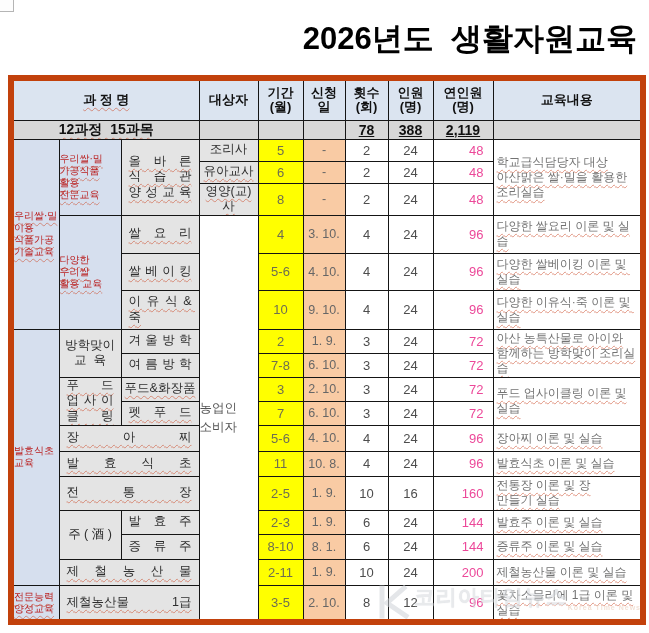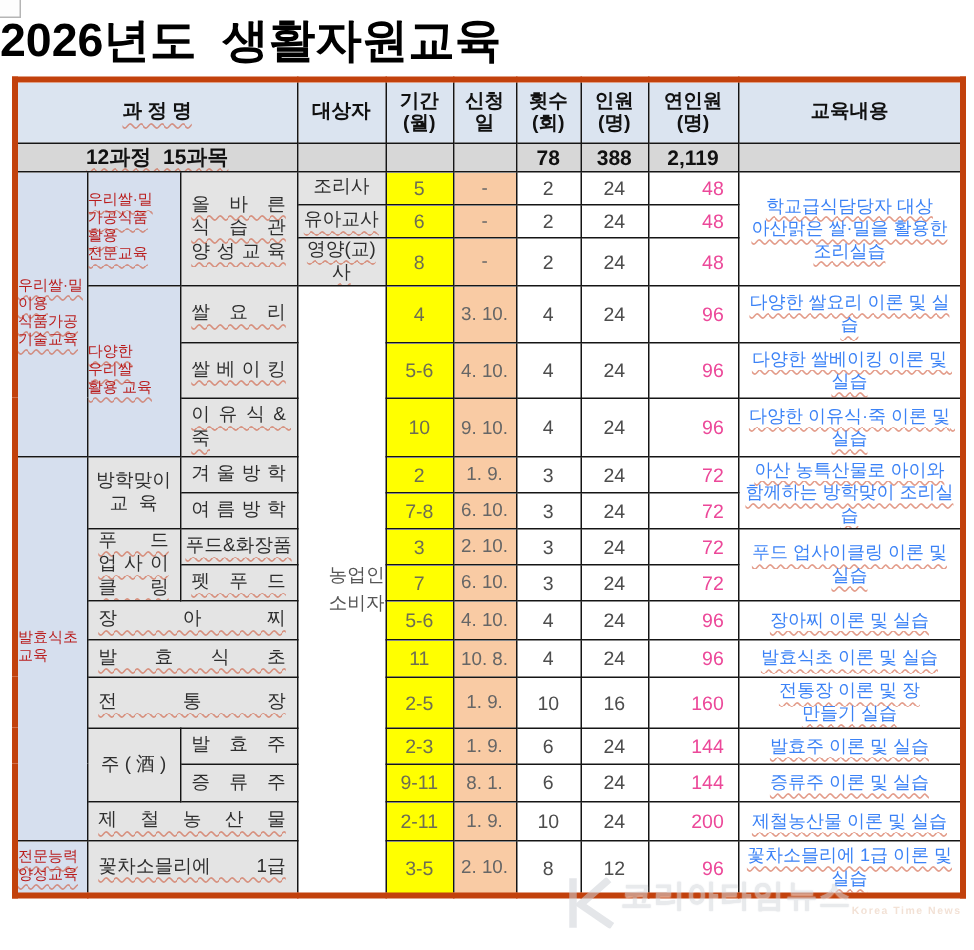--- a/index.html
+++ b/index.html
@@ -2,26 +2,26 @@
 <html lang="ko" style="--header-blue: #dbe4f0; --group-blue: #d6dfee; --name-gray: #e4e4e4; --summary-gray: #d7d7d7; --period-yellow: #ffff00; --apply-peach: #f9cba4; --grid: #151515; --squiggle: rgba(204,74,42,0.55);"><head>
 <meta charset="utf-8">
 <style>
   html,body{margin:0;padding:0;background:#fff;}
   .page{
     position:relative;width:649px;height:633px;background:#ffffff;overflow:hidden;
     font-family:"Liberation Sans","DejaVu Sans",sans-serif;color:#1a1a1a;
   }
   .corner-box{position:absolute;left:0;top:0;width:13px;height:11px;border:1px solid #b5b5b5;border-left:none;border-top:none;background:#fdfdfd;}
   .title{
-    margin:0;padding:6px 0 3px 0;text-align:left;
+    margin:12px;padding:6px 0 3px 0;text-align:right;
     font-size:31px;font-weight:900;letter-spacing:0px;color:#000;white-space:pre-wrap;
   }
   table.edu{
     border-collapse:collapse;table-layout:fixed;width:632px;margin-left:8px;
-    border:4px solid #c2410c;
+    border:6px solid #c2410c;
   }
   table.edu th,table.edu td{
     border:1px solid var(--grid,#151515);padding:0;overflow:hidden;
     vertical-align:middle;font-family:inherit;
   }
   col.w1{width:48px}col.w2{width:62px}col.w3{width:78px}col.w4{width:59px}
   col.w5{width:45px}col.w6{width:42px}col.w7{width:43px}col.w8{width:45px}
   col.w9{width:60px}col.w10{width:150px}
   thead tr{height:42px}
   tbody tr:nth-child(1){height:18px}
@@ -33,29 +33,29 @@
   tbody tr:nth-child(10),tbody tr:nth-child(11){height:24px}
   tbody tr:nth-child(12){height:26px}
   tbody tr:nth-child(13){height:25px}
   tbody tr:nth-child(14){height:34px}
   tbody tr:nth-child(15){height:24px}
   tbody tr:nth-child(16){height:25px}
   tbody tr:nth-child(17){height:26px}
   tbody tr:nth-child(18){height:37px}
 
   .c-header{background:var(--header-blue);font-weight:bold;font-size:13px;text-align:center;white-space:pre-wrap;line-height:1.12;color:#111;}
-  .c-summary{background:var(--summary-gray);font-weight:bold;font-size:14px;text-align:center;white-space:pre-wrap;color:#111;}
+  .c-summary{background:var(--summary-gray);font-weight:bold;font-size:14px;text-align:center;white-space:pre-wrap;color:#111;text-decoration:underline;}
   .c-group{background:var(--group-blue);font-size:10px;white-space:pre-wrap;line-height:1.2;color:#b91c1c;}
   .c-name{background:var(--name-gray);font-size:12.5px;text-align:center;white-space:pre-wrap;line-height:1.25;color:#2e2e2e;}
-  .c-target{background:#fff;font-size:12.5px;text-align:right;white-space:pre-wrap;line-height:1.5;color:#555;border-radius:25px;}
+  .c-target{background:#fff;font-size:12.5px;text-align:left;white-space:pre-wrap;line-height:1.5;color:#555;border-radius:25px;}
   .c-period{background:var(--period-yellow);font-size:13px;text-align:center;color:#6e6e52;}
   .c-apply{background:var(--apply-peach);font-size:12.5px;text-align:center;color:#666;}
   .c-count{background:#fff;font-size:13px;text-align:center;color:#4d4d4d;}
   .c-total{background:#fff;font-size:13px;text-align:right;padding-right:9px !important;color:#ec4899;}
-  .c-content{background:#fff;font-size:12px;text-align:center;padding:1px 3px !important;white-space:pre-wrap;line-height:1.25;color:#3b82f6;}
+  .c-content{background:#fff;font-size:12px;text-align:left;padding:1px 3px !important;white-space:pre-wrap;line-height:1.25;color:#737373;}
   .sq{text-decoration-line:underline;text-decoration-style:wavy;text-decoration-color:var(--squiggle,rgba(204,74,42,.55));text-decoration-thickness:1px;text-underline-offset:3px;}
   .wide{text-align:justify;text-align-last:justify;padding:0 7px !important;}
   .notes{margin:8px 0 0 9px;font-size:15.5px;font-weight:bold;color:#000;line-height:1.5;white-space:pre-wrap;}
   .watermark{
     position:absolute;right:8px;top:583px;display:flex;align-items:flex-start;gap:2px;
     pointer-events:none;opacity:.55;
   }
   .wm-logo{flex:0 0 auto;margin-top:2px;}
   .wm-textcol{display:flex;flex-direction:row;align-items:flex-end;}
   .wm-name{
@@ -259,40 +259,40 @@
           <td class="c-name wide">발 효 주</td>
           <td class="c-period">2-3</td>
           <td class="c-apply">1. 9.</td>
           <td class="c-count">6</td>
           <td class="c-count">24</td>
           <td class="c-total">144</td>
           <td class="c-content sq">발효주 이론 및 실습</td>
         </tr>
         <tr>
           <td class="c-name wide">증 류 주</td>
-          <td class="c-period">9-11</td>
+          <td class="c-period">8-10</td>
           <td class="c-apply">8. 1.</td>
           <td class="c-count">6</td>
           <td class="c-count">24</td>
           <td class="c-total">144</td>
           <td class="c-content sq">증류주 이론 및 실습</td>
         </tr>
         <tr>
           <td colspan="2" class="c-name sq wide">제 철 농 산 물</td>
           <td class="c-period">2-11</td>
           <td class="c-apply">1. 9.</td>
           <td class="c-count">10</td>
           <td class="c-count">24</td>
           <td class="c-total">200</td>
           <td class="c-content sq">제철농산물 이론 및 실습</td>
         </tr>
         <tr>
           <td class="c-group sq">전문능력
 양성교육</td>
-          <td colspan="2" class="c-name sq wide">꽃차소믈리에  1급</td>
+          <td colspan="2" class="c-name sq wide">제철농산물  1급</td>
           <td class="c-period">3-5</td>
           <td class="c-apply">2. 10.</td>
           <td class="c-count">8</td>
           <td class="c-count">12</td>
           <td class="c-total">96</td>
           <td class="c-content sq">꽃차소믈리에 1급 이론 및
 실습</td>
         </tr>
       </tbody>
   </table>

